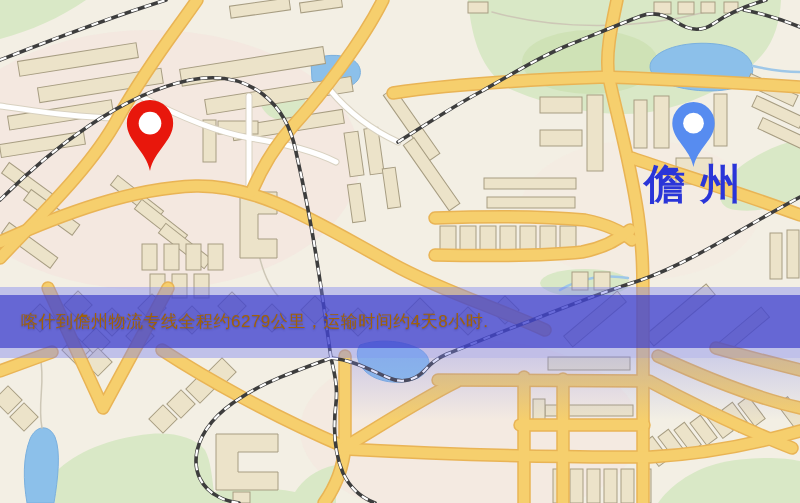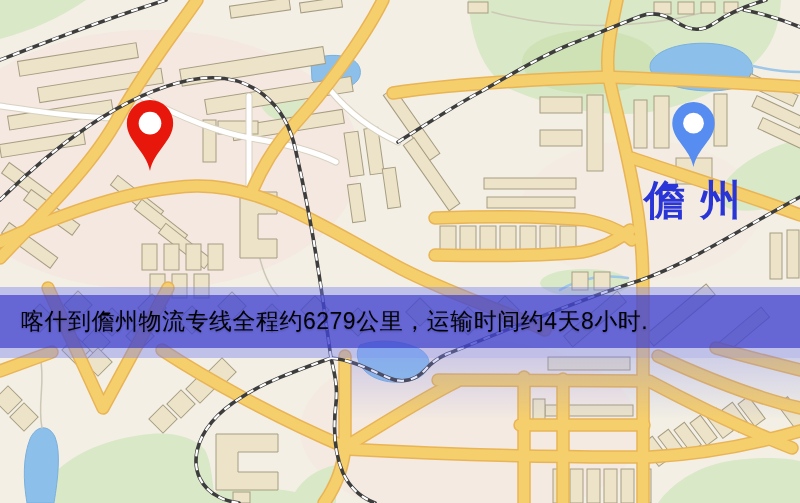--- a/index.html
+++ b/index.html
@@ -34,33 +34,33 @@
     position:absolute;left:0;top:295px;width:800px;height:53px;
     background:rgba(54,56,200,0.66);
   }
   .banner-fade{
     position:absolute;left:350px;top:358px;width:450px;height:62px;
     background:linear-gradient(to bottom,rgba(125,133,238,0.30),rgba(125,133,238,0));
     pointer-events:none;
   }
   .banner-text{
     position:absolute;left:21px;top:0;height:60px;line-height:53px;
-    color:#000000;font-size:23px;letter-spacing:0.5px;white-space:nowrap;
+    color:#a16207;font-size:17px;letter-spacing:0.5px;white-space:nowrap;
     text-shadow:0 1px 2px rgba(30,30,110,0.35);
   }
 
   
   .pin{position:absolute;cursor:pointer;}
   .pin-origin{left:125px;top:99px;width:50px;height:72px;}
   .pin-dest{left:670px;top:101px;width:47px;height:66px;}
   .city-label{
     position:absolute;font-weight:700;line-height:1;white-space:nowrap;
   }
   .label-origin{left:92px;top:179px;font-size:41px;letter-spacing:13px;color:#e8150a;}
-  .label-dest{left:644px;top:180px;font-size:41px;letter-spacing:15px;color:#2a35d8;}
+  .label-dest{left:644px;top:164px;font-size:41px;letter-spacing:15px;color:#2a35d8;}
 </style>
 </head>
 <body>
 
 <div class="stage">
 
   <svg class="map-svg" viewBox="0 0 800 503">
     <defs>
 
       <path id="y1" d="M197,0 C178,28 150,62 118,118 C92,166 42,214 0,258"></path>

